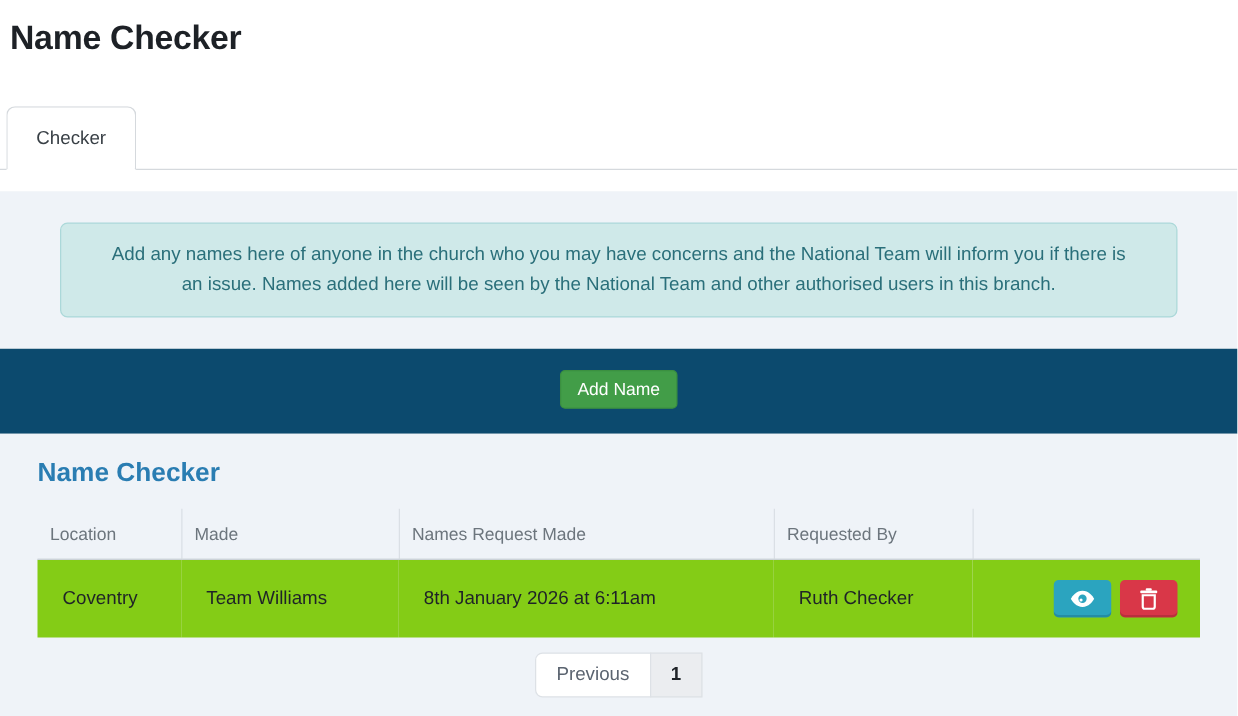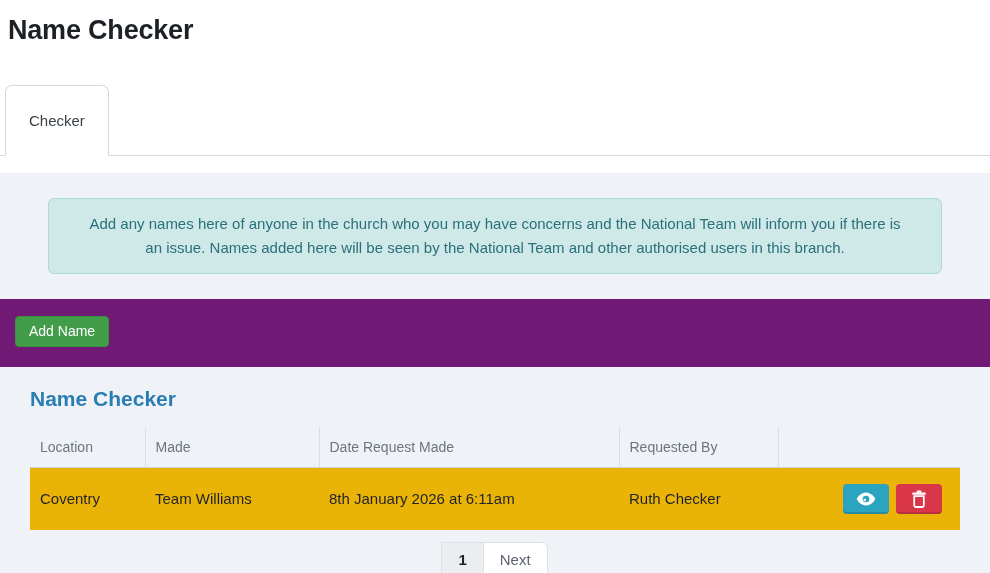--- a/index.html
+++ b/index.html
@@ -18,41 +18,41 @@
     display: flex; align-items: flex-end;
     margin-top: 38px; padding-left: 5px;
     border-bottom: 1px solid #d5d9dd;
   }
   .tab {
     background: #ffffff;
     border: 1px solid #d5d9dd;
     border-bottom: 1px solid #ffffff;
     border-radius: 7px 7px 0 0;
     margin-bottom: -1px;
-    padding: 26px 23px;
+    padding: 16px 23px;
     font-size: 15px; color: #383f45;
     cursor: pointer;
   }
   .panel {
     background: #eff3f8;
   }
   .panel-notice { margin-top: 17px; padding: 25px 48px; }
   .alert {
     background: #cfe9e9;
     border: 1px solid #abd8d9;
     border-radius: 6px;
     color: #2a6f7a;
     font-size: 15px; line-height: 24px;
     text-align: center;
     padding: 13px 40px;
   }
   .toolbar {
-    display: flex; justify-content: flex-start;
+    display: flex; justify-content: center;
     padding: 17px 15px 20px;
-    background: #701a75;
+    background: #0c4a6e;
   }
   .btn-add {
     background: #429d48;
     border: 1px solid #3b9040;
     color: #ffffff;
     font-size: 14px;
     font-family: "Liberation Sans", sans-serif;
     padding: 6px 13px;
     border-radius: 4px;
     cursor: pointer;
@@ -65,23 +65,23 @@
   }
   table { width: 100%; border-collapse: collapse; table-layout: fixed; }
   th {
     text-align: left; font-size: 14px; font-weight: 400;
     color: #6c757d;
     padding: 12px 10px;
     border-bottom: 1px solid #ccd2d8;
   }
   th + th { border-left: 1px solid #dadfe5; }
   td {
-    background: #eab308;
+    background: #84cc16;
     font-size: 15px; color: #1f2328;
-    padding: 16px 10px;
+    padding: 16px 20px;
     line-height: 18px;
     vertical-align: middle;
   }
   td.actions { text-align: right; padding-right: 18px; white-space: nowrap; }
   .icon-btn {
     display: inline-flex; align-items: center; justify-content: center;
     width: 46px; height: 30px;
     border: none; border-radius: 4px;
     cursor: pointer; vertical-align: middle;
     box-shadow: inset 0 -2px 0 rgba(0,0,0,0.14);
@@ -129,21 +129,21 @@
       <col style="width:115px">
         <col style="width:174px">
         <col style="width:300px">
         <col style="width:159px">
         <col>
     </colgroup>
     <thead>
       <tr>
         <th>Location</th>
         <th>Made</th>
-        <th>Date Request Made</th>
+        <th>Names Request Made</th>
         <th>Requested By</th>
         <th></th>
       </tr>
     </thead>
     <tbody>
       <tr>
         <td>Coventry</td>
         <td>Team Williams</td>
         <td>8th January 2026 at 6:11am</td>
         <td>Ruth Checker</td>
@@ -165,16 +165,16 @@
                 <path d="M4 7.5 h12 v11.5 a2 2 0 0 1 -2 2 h-8 a2 2 0 0 1 -2 -2 Z" fill="none" stroke="#ffffff" stroke-width="2.2"></path>
               </svg>
             </span>
           </button>
         </td>
       </tr>
     </tbody>
   </table>
 
   <div class="pagination">
+    <button class="page-btn first">Previous</button>
     <button class="page-btn active">1</button>
-    <button class="page-btn last">Next</button>
   </div>
 </section>
 
 </body></html>

